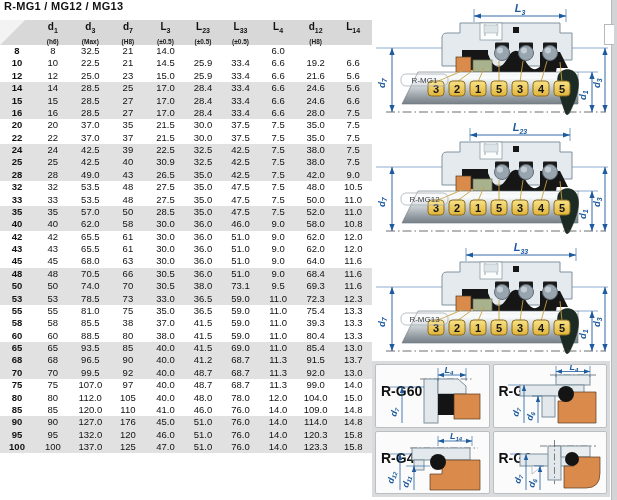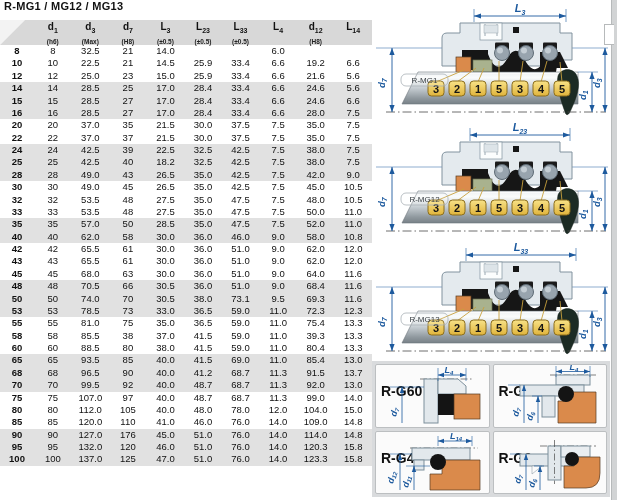--- a/index.html
+++ b/index.html
@@ -202,50 +202,38 @@
         <td>42.5</td>
         <td>7.5</td>
         <td>38.0</td>
         <td>7.5</td>
       </tr>
       <tr class="alt">
         <td class="rowlabel">25</td>
         <td>25</td>
         <td>42.5</td>
         <td>40</td>
-        <td>18.2</td>
+        <td>30.9</td>
         <td>32.5</td>
         <td>42.5</td>
         <td>7.5</td>
         <td>38.0</td>
         <td>7.5</td>
       </tr>
       <tr class="alt">
         <td class="rowlabel">28</td>
         <td>28</td>
         <td>49.0</td>
         <td>43</td>
         <td>26.5</td>
         <td>35.0</td>
         <td>42.5</td>
         <td>7.5</td>
         <td>42.0</td>
         <td>9.0</td>
-      </tr>
-      <tr>
-        <td class="rowlabel">30</td>
-        <td>30</td>
-        <td>49.0</td>
-        <td>45</td>
-        <td>26.5</td>
-        <td>35.0</td>
-        <td>42.5</td>
-        <td>7.5</td>
-        <td>45.0</td>
-        <td>10.5</td>
       </tr>
       <tr>
         <td class="rowlabel">32</td>
         <td>32</td>
         <td>53.5</td>
         <td>48</td>
         <td>27.5</td>
         <td>35.0</td>
         <td>47.5</td>
         <td>7.5</td>

